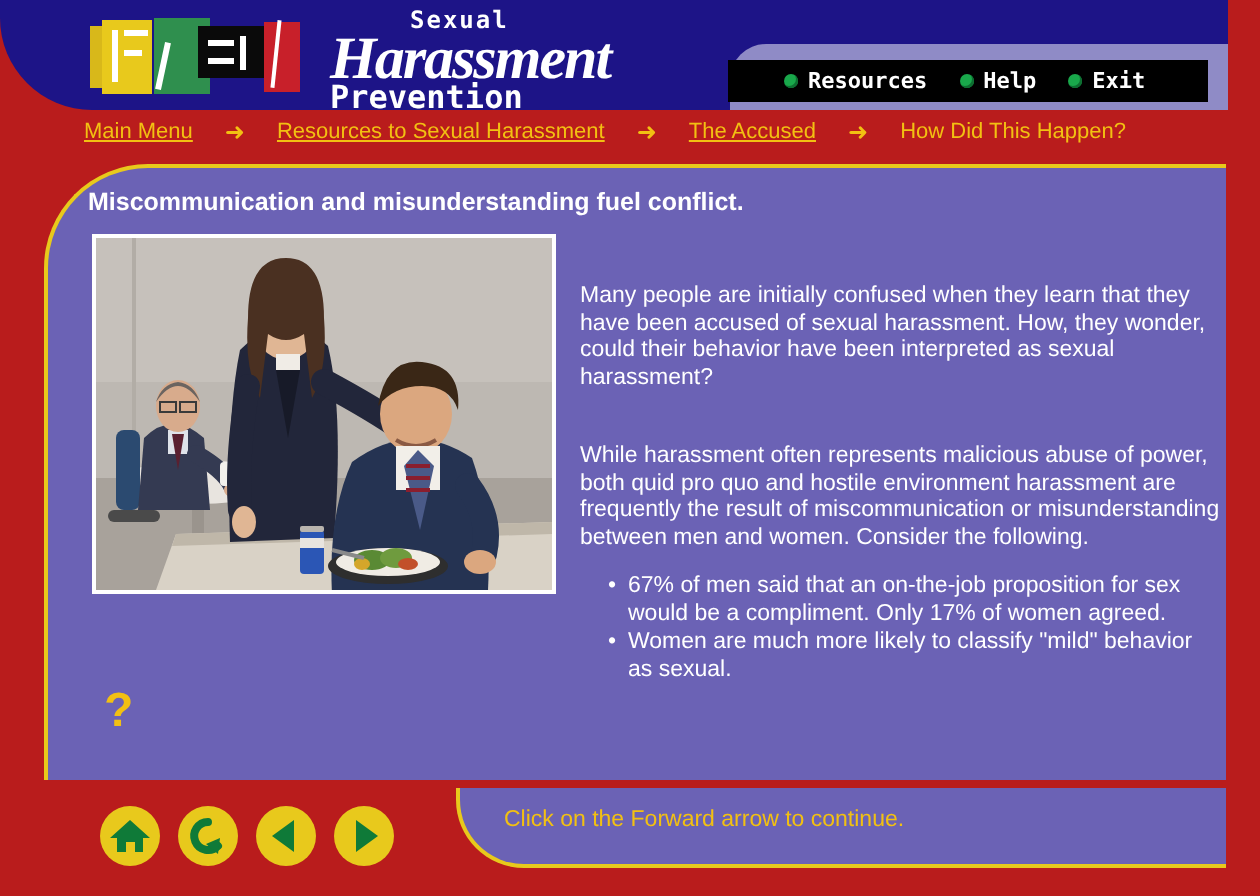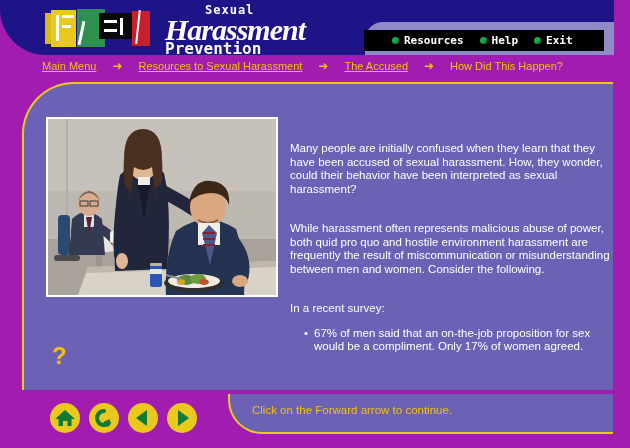--- a/index.html
+++ b/index.html
@@ -2,21 +2,21 @@
 <html><head>
 <meta charset="utf-8">
 <style>
   * { margin:0; padding:0; box-sizing:border-box; }
   html, body {
     width:630px; height:448px;
     background:#000;
     font-family:"Liberation Sans", sans-serif;
     overflow:hidden;
   }
-  #stage { position:relative; width:630px; height:448px; background:#a21caf; }
+  #stage { position:relative; width:630px; height:448px; background:#b91c1c; }
 
   
   #header-band {
     position:absolute; left:0; top:0; width:614px; height:55px;
     background:#1d1487;
     border-bottom-right-radius:0;
     border-bottom-left-radius:46px;
   }
   #logo-blocks {
     position:absolute; left:44px; top:7px; width:98px; height:40px;
@@ -212,20 +212,21 @@
     <span class="crumb-arrow">➜</span>
     <span class="crumb-link">Resources to Sexual Harassment</span>
     <span class="crumb-arrow">➜</span>
     <span class="crumb-link">The Accused</span>
     <span class="crumb-arrow">➜</span>
     <span class="crumb-plain">How Did This Happen?</span>
   </div>
 
   <div id="main-panel">
 
+    <div id="panel-heading">Miscommunication and misunderstanding fuel conflict.</div>
 
     <div id="photo">
       <svg width="228" height="176" viewBox="0 0 228 176">
         <rect x="0" y="0" width="228" height="176" fill="#bdb8b2"></rect>
         <rect x="0" y="0" width="228" height="72" fill="#c6c1bb"></rect>
         <rect x="0" y="120" width="228" height="56" fill="#a8a29b"></rect>
 
         <rect x="18" y="0" width="2" height="124" fill="#b2ada6"></rect>
 
         <ellipse cx="52" cy="122" rx="40" ry="11" fill="#e8e4df"></ellipse>
@@ -284,23 +285,23 @@
         <ellipse cx="150" cy="160" rx="8" ry="5" fill="#6f9b3e"></ellipse>
         <ellipse cx="156" cy="163" rx="5" ry="3" fill="#c2502a"></ellipse>
         <ellipse cx="133" cy="163" rx="4" ry="3" fill="#d4a62a"></ellipse>
         <path d="M118 156 l16 4" stroke="#8a8a8a" stroke-width="2"></path>
       </svg>
     </div>
 
     <div id="body-col">
       <p>Many people are initially confused when they learn that they have been accused of sexual harassment. How, they wonder, could their behavior have been interpreted as sexual harassment?</p>
       <p>While harassment often represents malicious abuse of power, both quid pro quo and hostile environment harassment are frequently the result of miscommunication or misunderstanding between men and women. Consider the following.</p>
-      <p>In a recent survey:</p>
       <ul id="survey-list">
         <li>67% of men said that an on-the-job proposition for sex would be a compliment. Only 17% of women agreed.</li>
+        <li>Women are much more likely to classify "mild" behavior as sexual.</li>
       </ul>
     </div>
 
     <div id="dyk">
       <span id="dyk-q">?</span>
     </div>
   </div>
 
   <div id="footer-bar">
     <div id="footer-text">Click on the Forward arrow to continue.</div>

